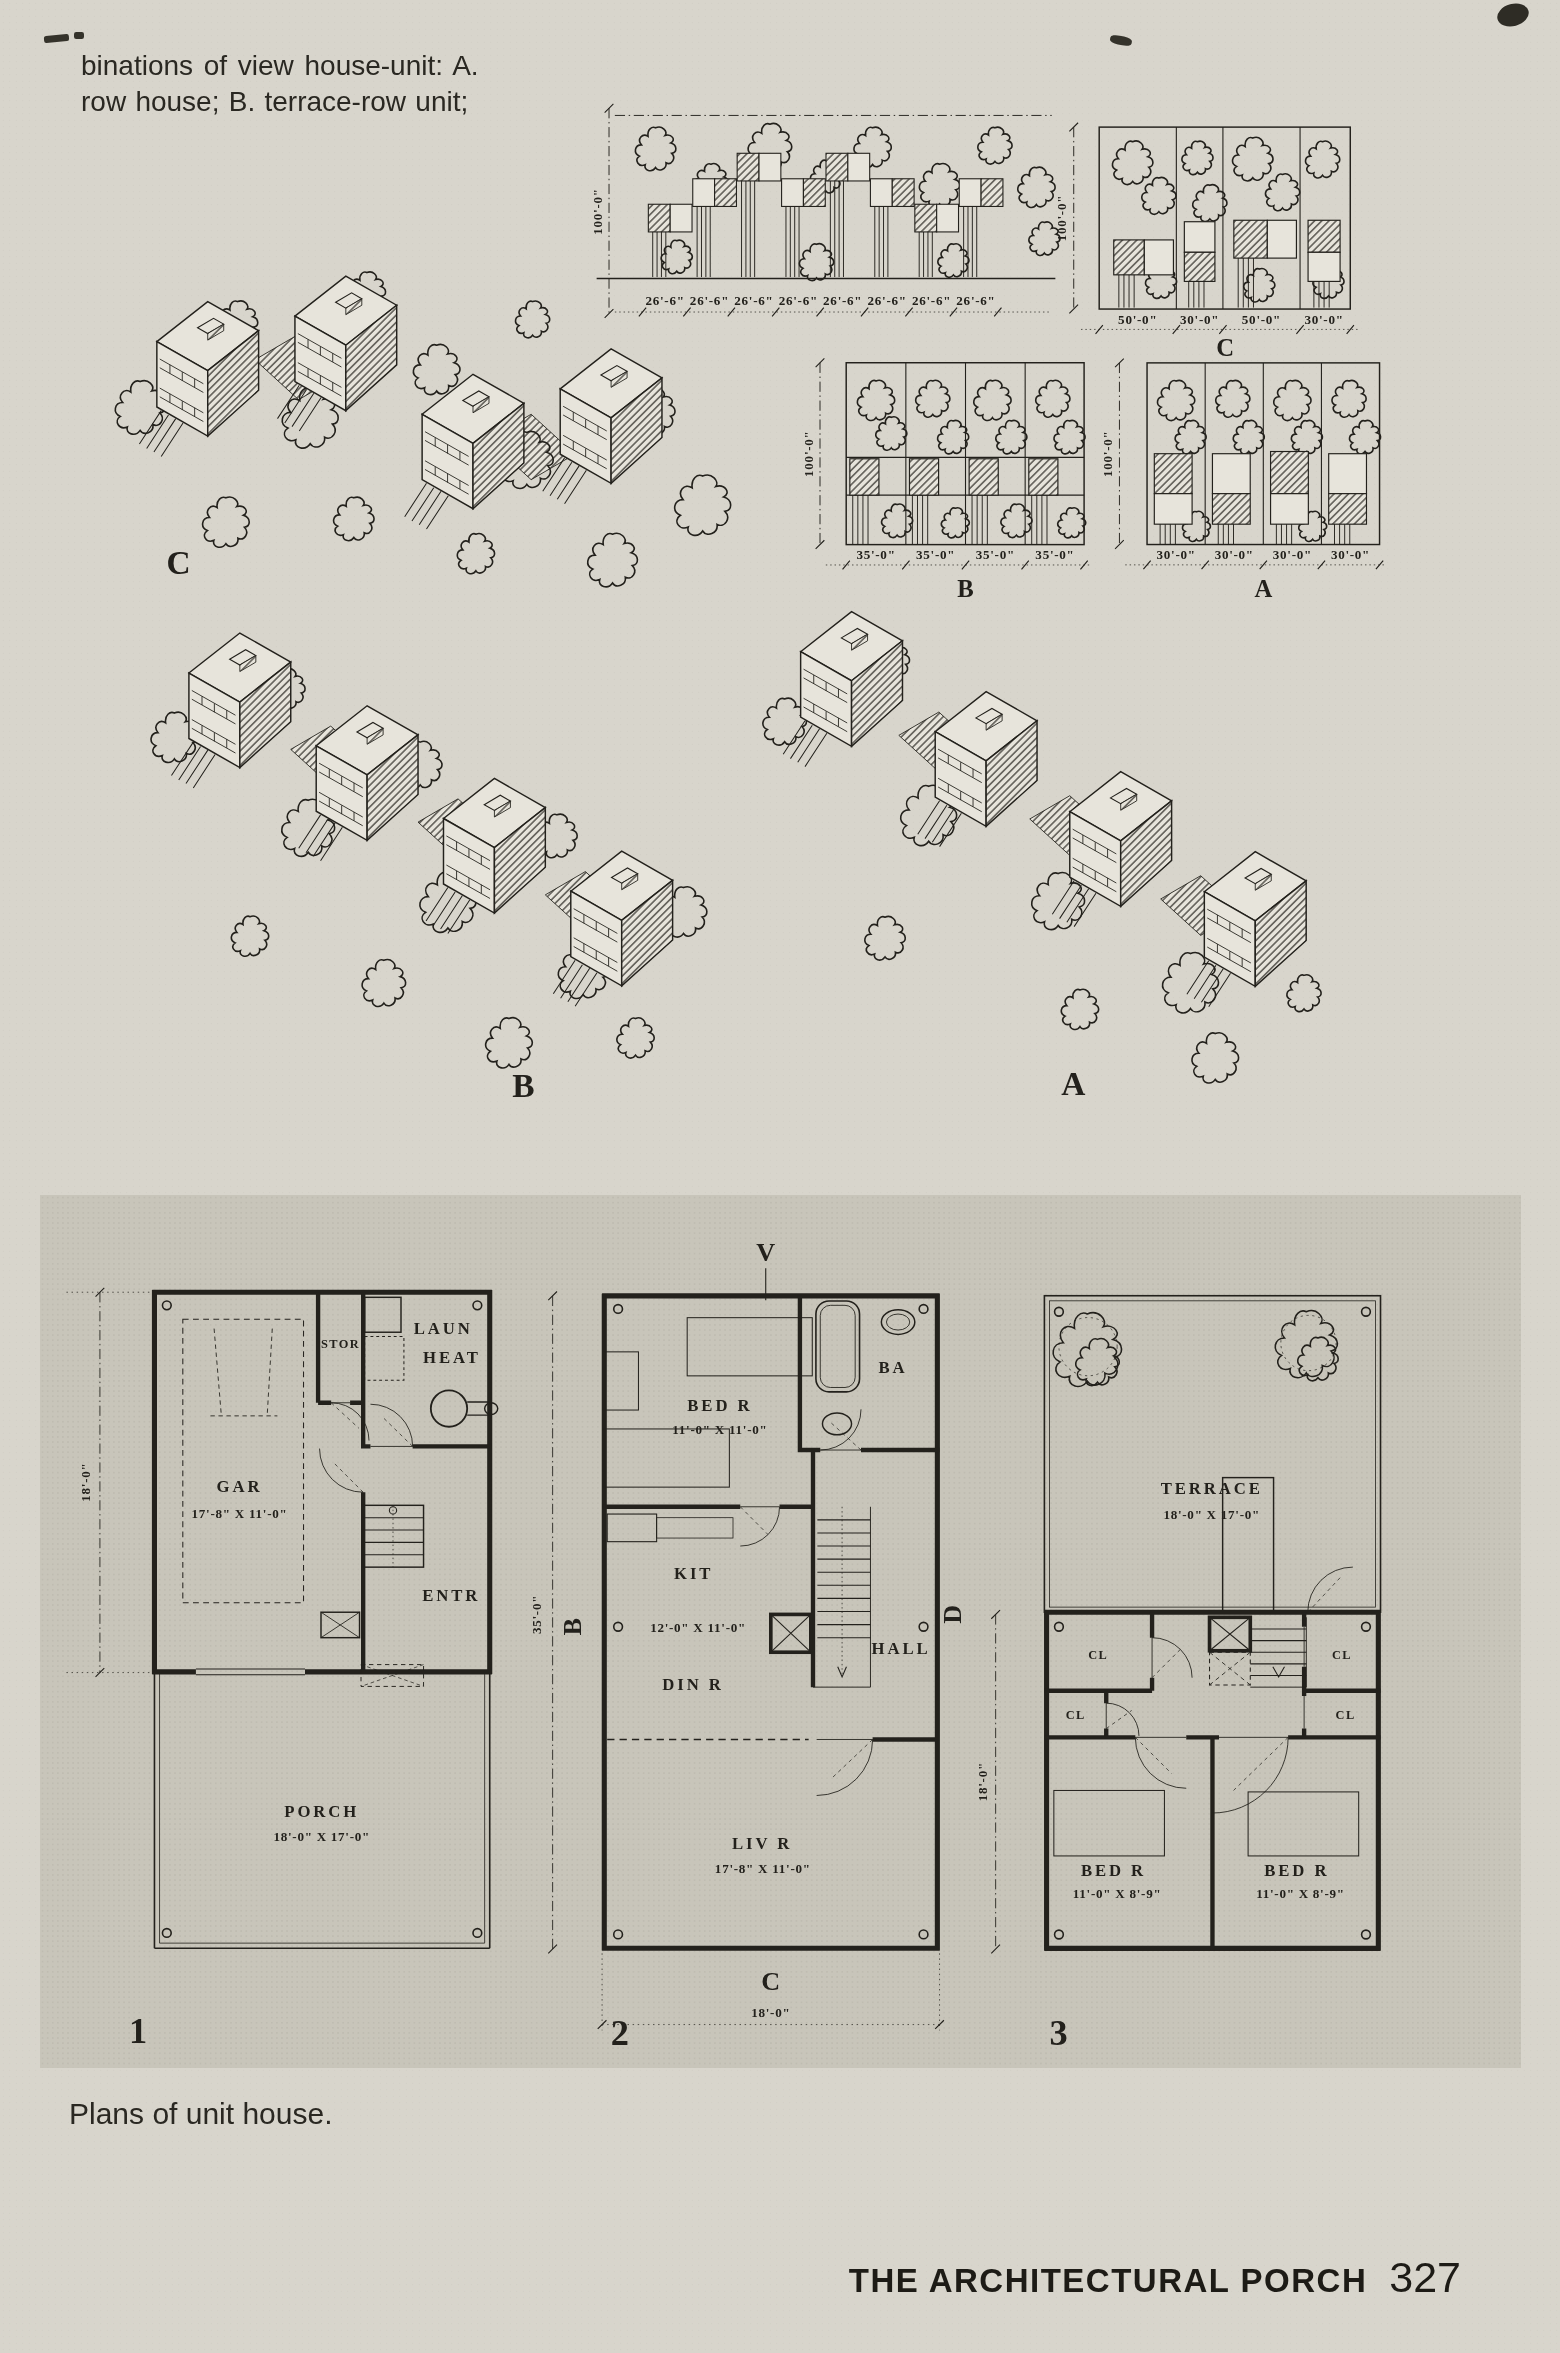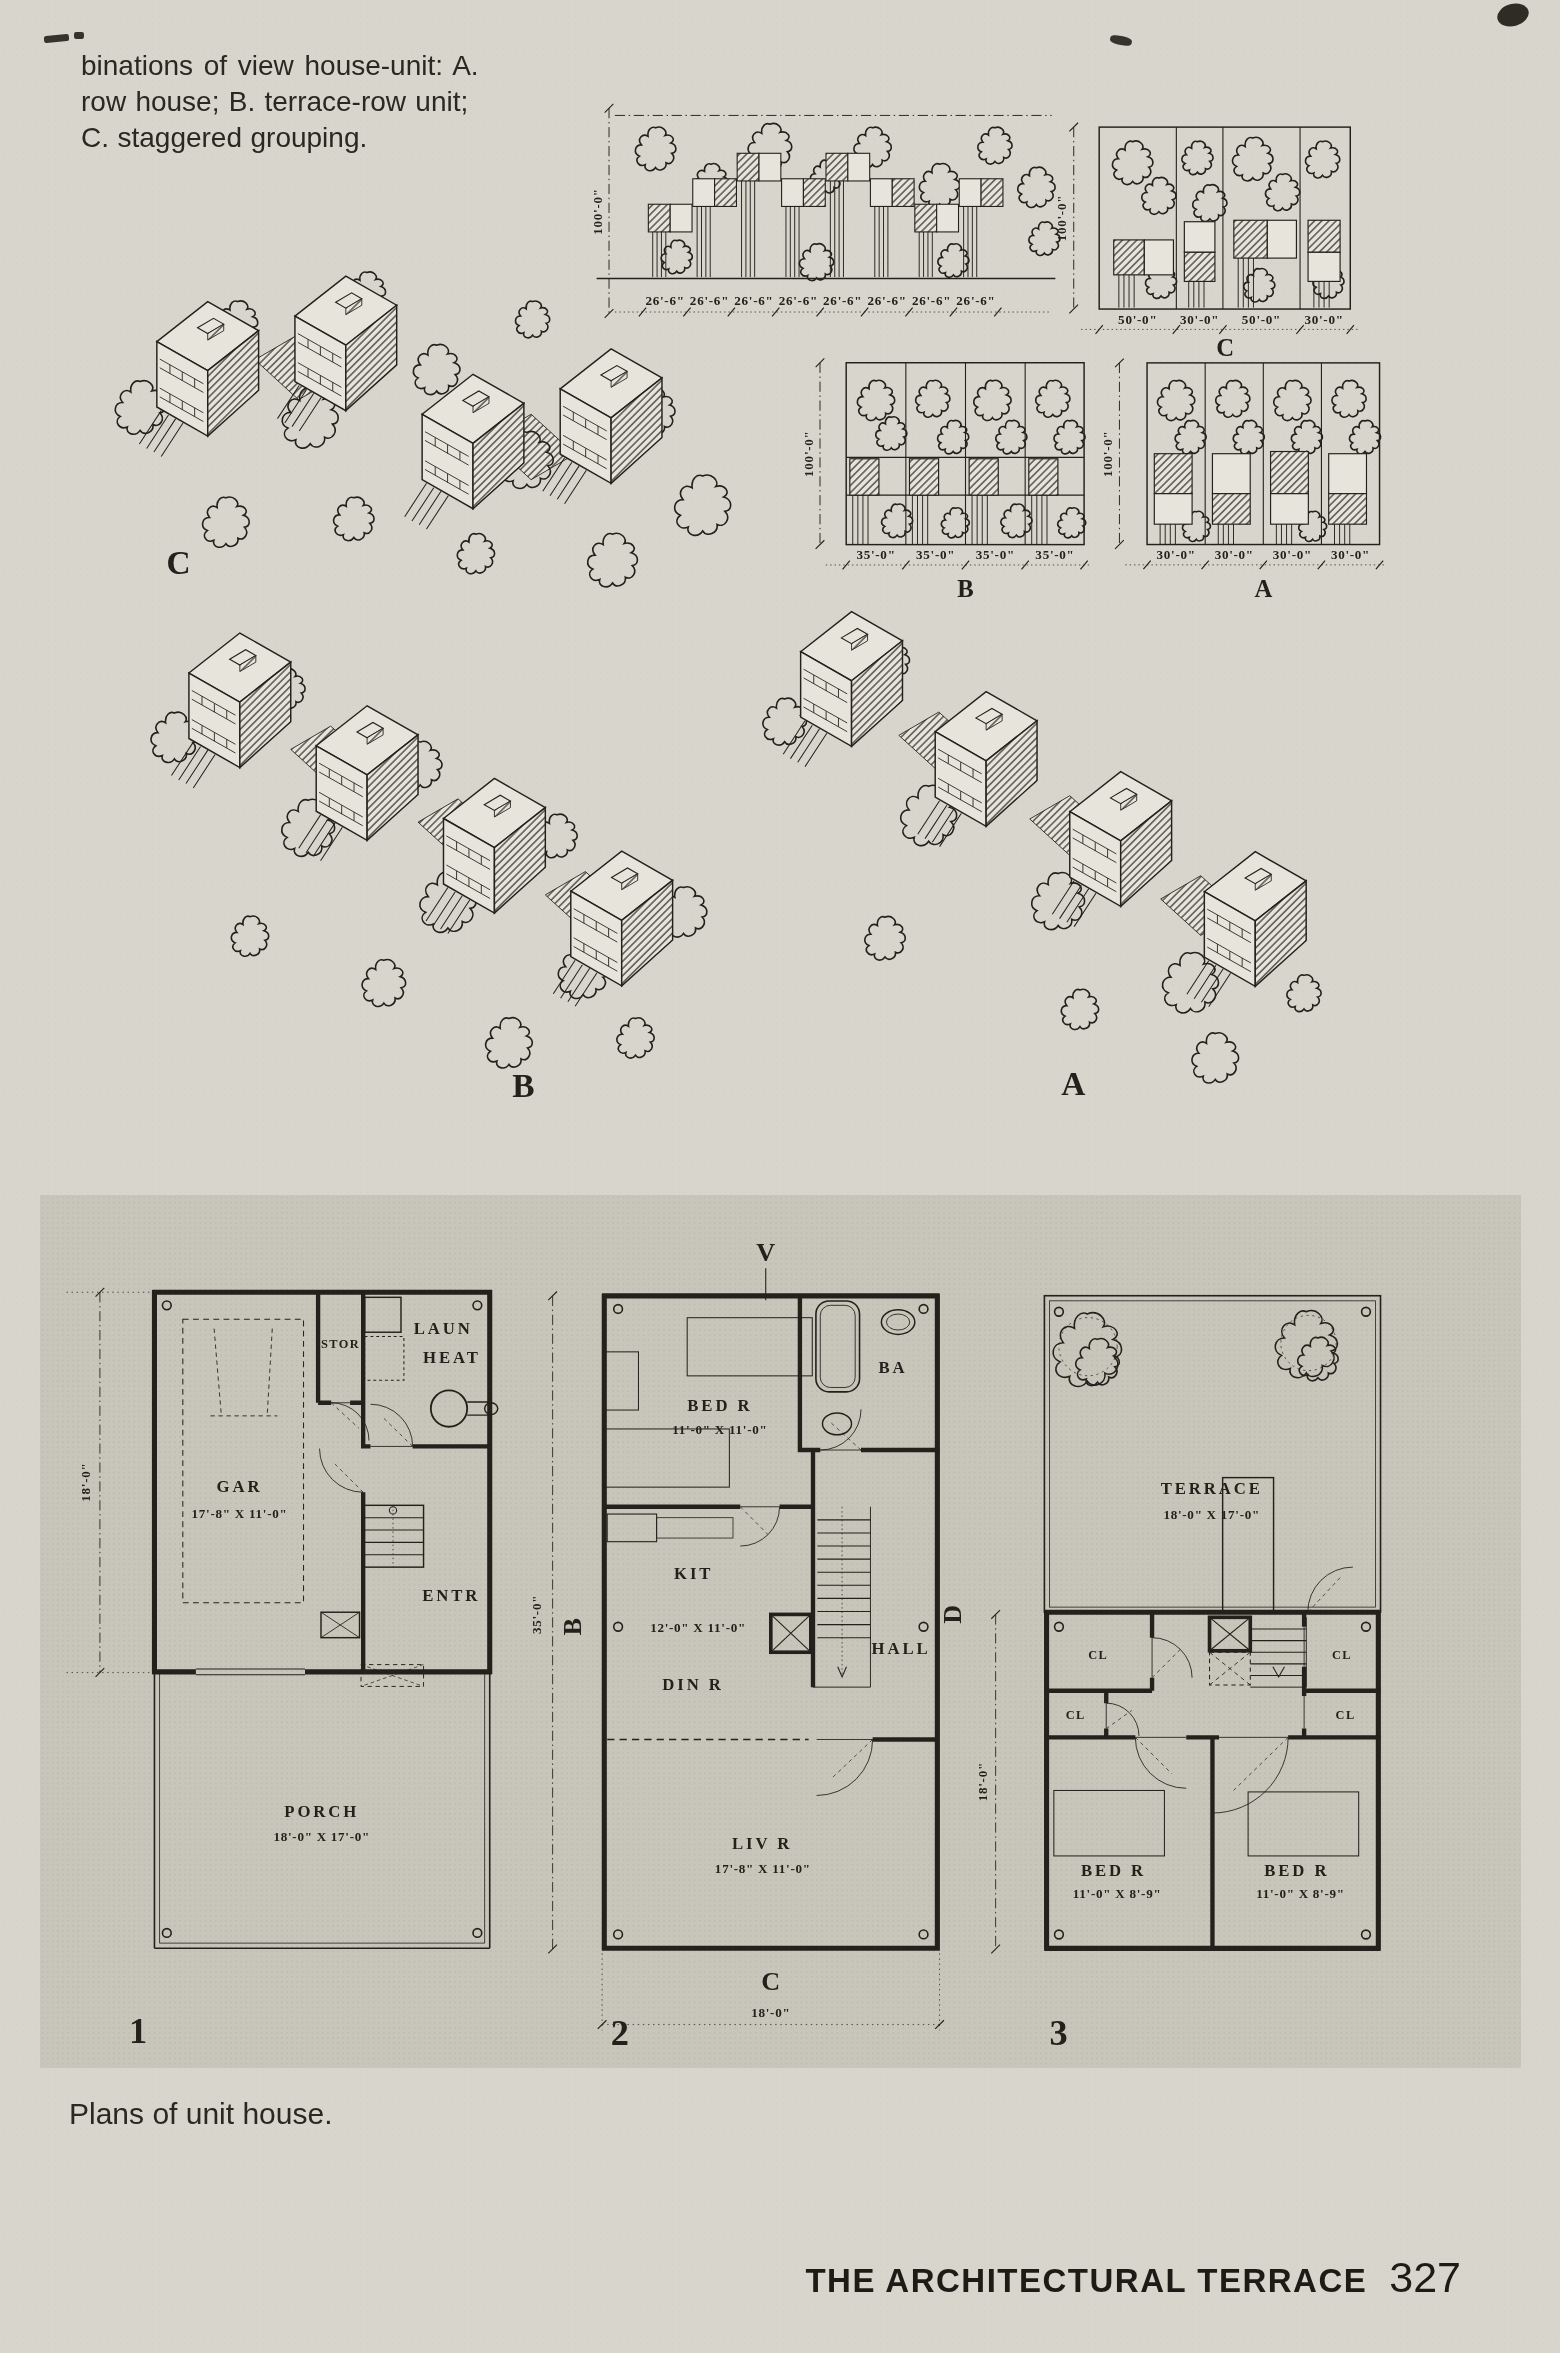--- a/index.html
+++ b/index.html
@@ -52,21 +52,20 @@
   </svg>
 
   <div class="smudge" style="left:44px;top:35px;width:25px;height:7.3px;transform:rotate(-5deg);border-radius:2.2px;"></div>
   <div class="smudge" style="left:74px;top:32px;width:9.5px;height:6.5px;border-radius:2.2px;"></div>
   <div class="smudge" style="left:1110px;top:36px;width:22px;height:8.7px;transform:rotate(12deg);border-radius:40%;"></div>
   <div class="smudge" style="left:1497px;top:4.4px;width:32px;height:22px;transform:rotate(-15deg);border-radius:50%;background:#2e2c25;"></div>
 
   <div class="caption">
     <div class="l1">binations of view house-unit: A.</div>
     <div class="l2">row house; B. terrace-row unit;</div>
-    <div class="l3">C. staggered grouping.</div>
   </div>
 
   <svg style="left:593px;top:95px;" width="466" height="244" viewBox="0 0 640 335">
     <path class="ln" stroke-width="1.3" stroke-dasharray="14 5 2 5" d="M22,18 V300 M30,28 H630"></path>
     <path class="ln" stroke-width="1.5" d="M16,24 L28,12 M16,306 L28,294"></path>
     <text class="dim" transform="rotate(-90 12 160)" x="12" y="160" text-anchor="middle">100'-0"</text>
     <path class="ln" stroke-width="2" d="M5,252 H635"></path>
     <g>
       <use href="#tree" transform="translate(60,45) scale(1.3)"></use>
         <use href="#tree" transform="translate(140,95) scale(1.1)"></use>
@@ -521,18 +520,18 @@
     <text class="rooms" x="519" y="672" text-anchor="middle">CL</text>
     <text class="room" x="200" y="888" text-anchor="middle">BED R</text>
     <text class="dim" x="205" y="918" text-anchor="middle">11'-0" X 8'-9"</text>
     <text class="room" x="452" y="888" text-anchor="middle">BED R</text>
     <text class="dim" x="457" y="918" text-anchor="middle">11'-0" X 8'-9"</text>
     <text class="num" x="112" y="1120">3</text>
   </svg>
 
   <div class="plans-caption">Plans of unit house.</div>
   <div class="footer">
-    <span class="mag">THE ARCHITECTURAL TERRACE</span>
+    <span class="mag">THE ARCHITECTURAL PORCH</span>
     <span class="pg">327</span>
   </div>
 
 </div>
 
 
 </body></html>

